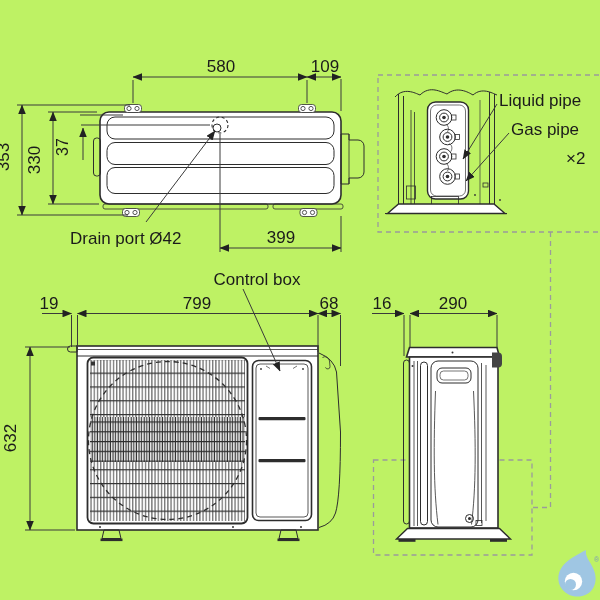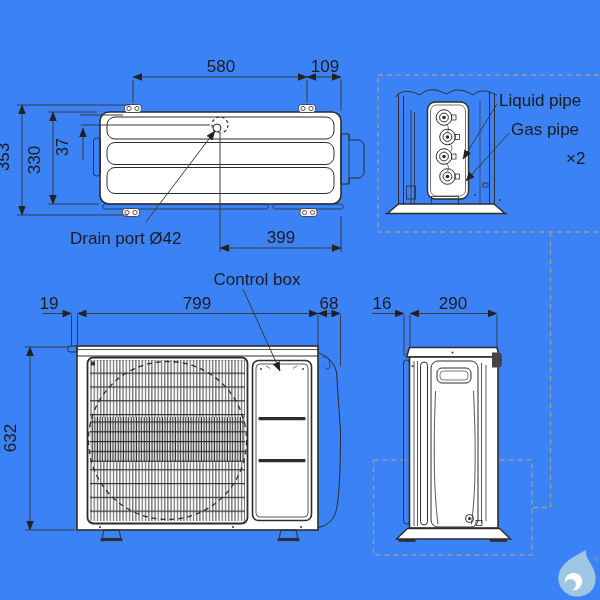--- a/index.html
+++ b/index.html
@@ -1,16 +1,16 @@
 <!DOCTYPE html>
 <html><head>
 <meta charset="utf-8">
 <style>
   html,body{margin:0;padding:0;background:#ffffff;}
-  .canvas{position:relative;width:600px;height:600px;background:#3b82f6;overflow:hidden;
+  .canvas{position:relative;width:600px;height:600px;background:#bef264;overflow:hidden;
           font-family:"Liberation Sans",sans-serif;}
   svg text{font-family:"Liberation Sans",sans-serif;font-size:17px;fill:#1b1b1b;}
   svg text.sm{font-size:16px;}
   svg text.reg{font-size:7px;fill:#7d9cb8;}
   .out{stroke:#2d2d2d;stroke-width:1.6;fill:#ffffff;}
   .out2{stroke:#2d2d2d;stroke-width:1.4;fill:#ffffff;}
   .thin{stroke:#2d2d2d;stroke-width:1;fill:none;}
   .thin8{stroke:#2d2d2d;stroke-width:0.8;fill:none;}
   .thin7{stroke:#3a3a3a;stroke-width:0.7;fill:none;}
   .dim{stroke:#3a3a3a;stroke-width:1;fill:none;}

